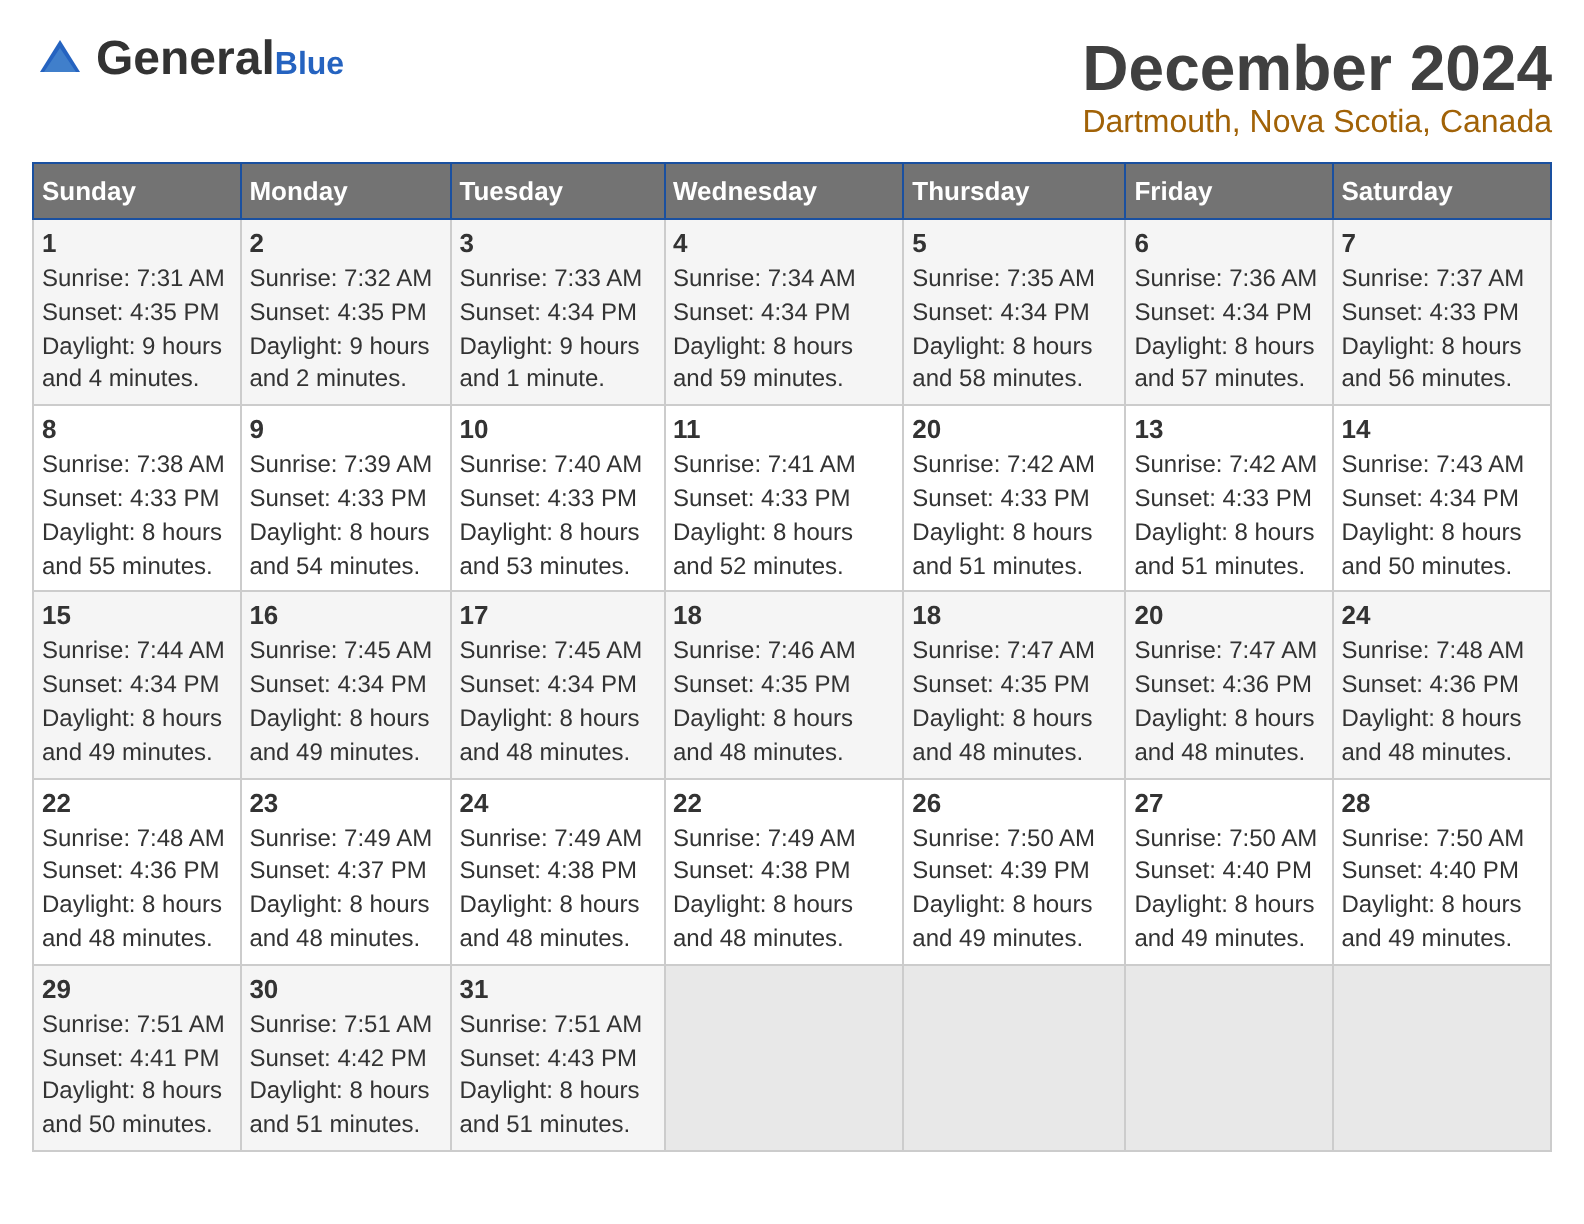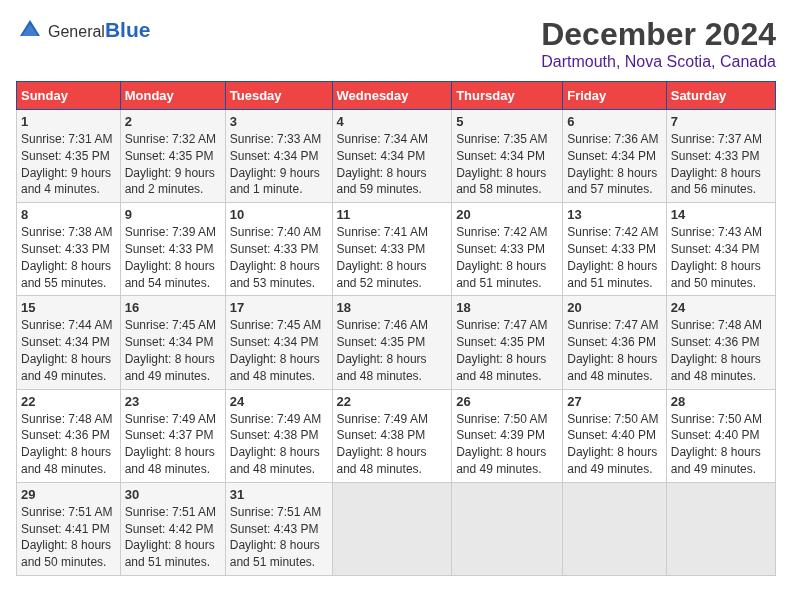--- a/index.html
+++ b/index.html
@@ -15,52 +15,52 @@
       align-items: flex-start;
       justify-content: space-between;
       margin-bottom: 10px;
     }
     .logo {
       display: flex;
       align-items: center;
       gap: 4px;
     }
     .logo-text-general {
+      font-size: 24px;
+      font-weight: bold;
+      color: #333;
+    }
+    .logo-text-blue {
       font-size: 16px;
-      font-weight: normal;
-      color: #333;
-    }
-    .logo-text-blue {
-      font-size: 21px;
       font-weight: bold;
       color: #2563c0;
     }
     .logo-icon {
       width: 28px;
       height: 28px;
     }
     .title-area {
       text-align: right;
     }
     .main-title {
       font-size: 32px;
       font-weight: bold;
       color: #404040;
     }
     .subtitle {
       font-size: 16px;
-      color: #4c1d95;
+      color: #a16207;
     }
     table {
       width: 100%;
       border-collapse: collapse;
       font-size: 11px;
     }
     thead tr th {
-      background-color: #ef4444;
+      background-color: #737373;
       color: #fff;
       padding: 6px 4px;
       text-align: left;
       font-size: 13px;
       font-weight: bold;
       border: 1px solid #1a50a0;
     }
     tbody tr td {
       border: 1px solid #ccc;
       vertical-align: top;

